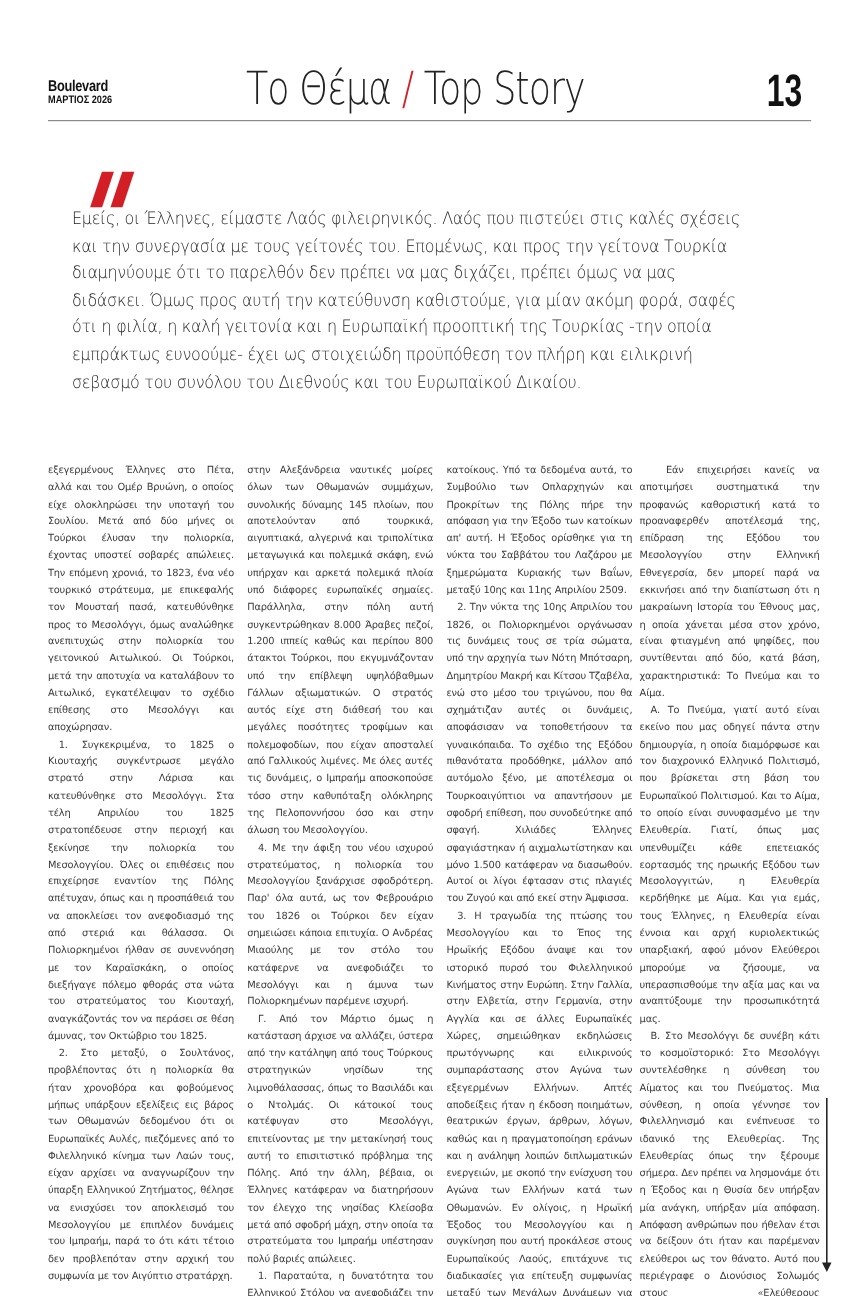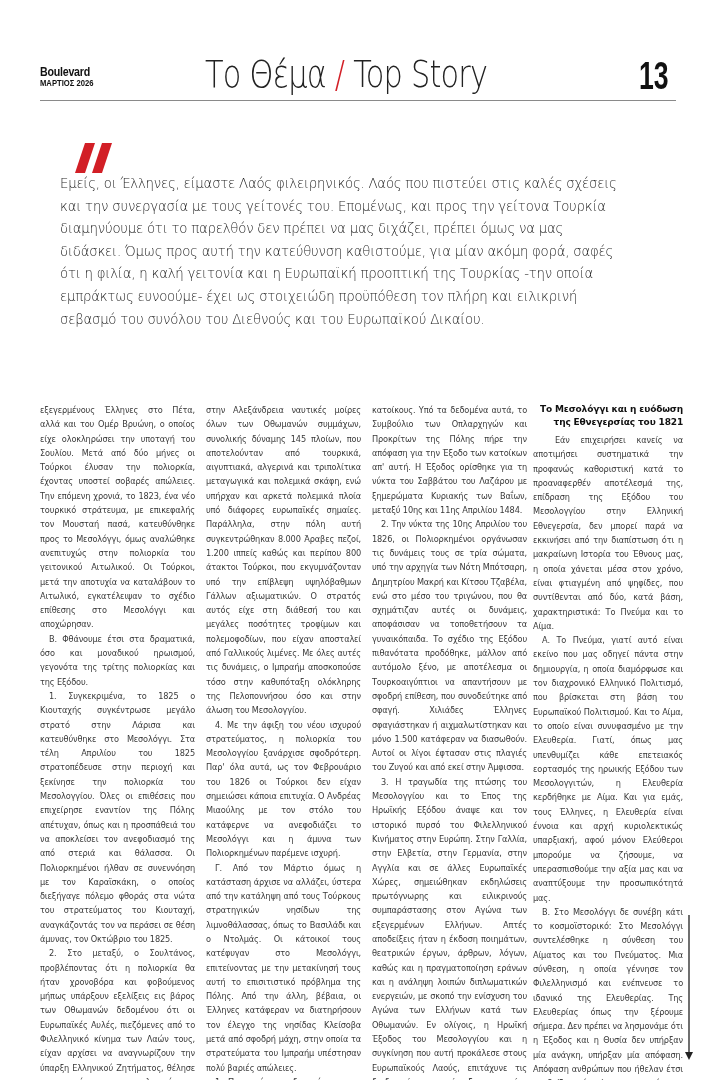--- a/index.html
+++ b/index.html
@@ -11,21 +11,21 @@
   .brand-date { font-family: "Liberation Sans", sans-serif; font-weight: 700; font-size: 9px; color: #111; line-height: 11px; transform: scaleX(0.85); transform-origin: left; display:block; }
   .section-title { position: absolute; left: 205px; top: 51px; font-family: "DejaVu Sans", sans-serif; font-weight: 200; font-size: 38px; letter-spacing: -1px; color: #222; line-height: 46px; transform: scaleX(0.8); transform-origin: left; white-space: nowrap; }
   .section-title .slash { color: #d21f26; }
   .page-number { position: absolute; left: 639px; top: 56px; font-family: "Liberation Sans", sans-serif; font-weight: 700; font-size: 38px; color: #111; line-height: 40px; transform: scaleX(0.7); transform-origin: left; }
   .header-rule { position: absolute; left: 40px; top: 100px; width: 636px; height: 1px; background: #8a8a8a; }
 
   .quote-mark { position: absolute; left: 75px; top: 143px; width: 50px; height: 30px; }
   .pull-quote { position: absolute; left: 60px; top: 172px; width: 600px; font-family: "DejaVu Sans", sans-serif; font-weight: 300; font-size: 14.3px; line-height: 22.6px; color: #1e1e1e; letter-spacing: -0.25px; transform: scaleX(0.93); transform-origin: left top; }
   .pull-quote p { margin: 0; }
 
-  .columns { position: absolute; left: 40px; top: 403px; width: 640px; height: 670px; }
+  .columns { position: absolute; left: 40px; top: 384px; width: 640px; height: 670px; }
   .col { position: absolute; top: 0; width: 155px; font-family: "DejaVu Sans", sans-serif; font-size: 8.2px; line-height: 14.3px; color: #3a3a3a; text-align: justify; letter-spacing: -0.15px; }
   .col p { margin: 0; }
   .col p.indent { text-indent: 9px; }
   .col1 { left: 0; }
   .col2 { left: 166px; }
   .col3 { left: 332px; }
   .col4 { left: 493px; width: 150px; }
   .sub-heading { font-weight: 700; font-size: 9px; line-height: 12.5px; color: #111; text-align: right; margin: 0 0 5px 0; }
 
   .continue-arrow { position: absolute; left: 685px; top: 915px; width: 8px; height: 145px; }
@@ -52,38 +52,36 @@
   <polygon points="27,0 37,0 27,30 17,30" fill="#d21f26"></polygon>
 </svg>
 
 <div class="pull-quote">
   <p>Εμείς, οι Έλληνες, είμαστε Λαός φιλειρηνικός. Λαός που πιστεύει στις καλές σχέσεις και την συνεργασία με τους γείτονές του. Επομένως, και προς την γείτονα Τουρκία διαμηνύουμε ότι το παρελθόν δεν πρέπει να μας διχάζει, πρέπει όμως να μας διδάσκει. Όμως προς αυτή την κατεύθυνση καθιστούμε, για μίαν ακόμη φορά, σαφές ότι η φιλία, η καλή γειτονία και η Ευρωπαϊκή προοπτική της Τουρκίας -την οποία εμπράκτως ευνοούμε- έχει ως στοιχειώδη προϋπόθεση τον πλήρη και ειλικρινή σεβασμό του συνόλου του Διεθνούς και του Ευρωπαϊκού Δικαίου.</p>
 </div>
 
 <div class="columns">
   <div class="col col1">
     <p>εξεγερμένους Έλληνες στο Πέτα, αλλά και του Ομέρ Βρυώνη, ο οποίος είχε ολοκληρώσει την υποταγή του Σουλίου. Μετά από δύο μήνες οι Τούρκοι έλυσαν την πολιορκία, έχοντας υποστεί σοβαρές απώλειες. Την επόμενη χρονιά, το 1823, ένα νέο τουρκικό στράτευμα, με επικεφαλής τον Μουσταή πασά, κατευθύνθηκε προς το Μεσολόγγι, όμως αναλώθηκε ανεπιτυχώς στην πολιορκία του γειτονικού Αιτωλικού. Οι Τούρκοι, μετά την αποτυχία να καταλάβουν το Αιτωλικό, εγκατέλειψαν το σχέδιο επίθεσης στο Μεσολόγγι και αποχώρησαν.</p>
-    <p class="indent">Β. Φθάνουμε έτσι στα δραματικά, όσο και μοναδικού ηρωισμού, γεγονότα της τρίτης πολιορκίας και της Εξόδου.</p>
     <p class="indent">1. Συγκεκριμένα, το 1825 ο Κιουταχής συγκέντρωσε μεγάλο στρατό στην Λάρισα και κατευθύνθηκε στο Μεσολόγγι. Στα τέλη Απριλίου του 1825 στρατοπέδευσε στην περιοχή και ξεκίνησε την πολιορκία του Μεσολογγίου. Όλες οι επιθέσεις που επιχείρησε εναντίον της Πόλης απέτυχαν, όπως και η προσπάθειά του να αποκλείσει τον ανεφοδιασμό της από στεριά και θάλασσα. Οι Πολιορκημένοι ήλθαν σε συνεννόηση με τον Καραϊσκάκη, ο οποίος διεξήγαγε πόλεμο φθοράς στα νώτα του στρατεύματος του Κιουταχή, αναγκάζοντάς τον να περάσει σε θέση άμυνας, τον Οκτώβριο του 1825.</p>
     <p class="indent">2. Στο μεταξύ, ο Σουλτάνος, προβλέποντας ότι η πολιορκία θα ήταν χρονοβόρα και φοβούμενος μήπως υπάρξουν εξελίξεις εις βάρος των Οθωμανών δεδομένου ότι οι Ευρωπαϊκές Αυλές, πιεζόμενες από το Φιλελληνικό κίνημα των Λαών τους, είχαν αρχίσει να αναγνωρίζουν την ύπαρξη Ελληνικού Ζητήματος, θέλησε να ενισχύσει τον αποκλεισμό του Μεσολογγίου με επιπλέον δυνάμεις του Ιμπραήμ, παρά το ότι κάτι τέτοιο δεν προβλεπόταν στην αρχική του συμφωνία με τον Αιγύπτιο στρατάρχη.</p>
 
   </div>
   <div class="col col2">
     <p>στην Αλεξάνδρεια ναυτικές μοίρες όλων των Οθωμανών συμμάχων, συνολικής δύναμης 145 πλοίων, που αποτελούνταν από τουρκικά, αιγυπτιακά, αλγερινά και τριπολίτικα μεταγωγικά και πολεμικά σκάφη, ενώ υπήρχαν και αρκετά πολεμικά πλοία υπό διάφορες ευρωπαϊκές σημαίες. Παράλληλα, στην πόλη αυτή συγκεντρώθηκαν 8.000 Άραβες πεζοί, 1.200 ιππείς καθώς και περίπου 800 άτακτοι Τούρκοι, που εκγυμνάζονταν υπό την επίβλεψη υψηλόβαθμων Γάλλων αξιωματικών. Ο στρατός αυτός είχε στη διάθεσή του και μεγάλες ποσότητες τροφίμων και πολεμοφοδίων, που είχαν αποσταλεί από Γαλλικούς λιμένες. Με όλες αυτές τις δυνάμεις, ο Ιμπραήμ αποσκοπούσε τόσο στην καθυπόταξη ολόκληρης της Πελοποννήσου όσο και στην άλωση του Μεσολογγίου.</p>
     <p class="indent">4. Με την άφιξη του νέου ισχυρού στρατεύματος, η πολιορκία του Μεσολογγίου ξανάρχισε σφοδρότερη. Παρ' όλα αυτά, ως τον Φεβρουάριο του 1826 οι Τούρκοι δεν είχαν σημειώσει κάποια επιτυχία. Ο Ανδρέας Μιαούλης με τον στόλο του κατάφερνε να ανεφοδιάζει το Μεσολόγγι και η άμυνα των Πολιορκημένων παρέμενε ισχυρή.</p>
     <p class="indent">Γ. Από τον Μάρτιο όμως η κατάσταση άρχισε να αλλάζει, ύστερα από την κατάληψη από τους Τούρκους στρατηγικών νησίδων της λιμνοθάλασσας, όπως το Βασιλάδι και ο Ντολμάς. Οι κάτοικοί τους κατέφυγαν στο Μεσολόγγι, επιτείνοντας με την μετακίνησή τους αυτή το επισιτιστικό πρόβλημα της Πόλης. Από την άλλη, βέβαια, οι Έλληνες κατάφεραν να διατηρήσουν τον έλεγχο της νησίδας Κλείσοβα μετά από σφοδρή μάχη, στην οποία τα στρατεύματα του Ιμπραήμ υπέστησαν πολύ βαριές απώλειες.</p>
     <p class="indent">1. Παραταύτα, η δυνατότητα του Ελληνικού Στόλου να ανεφοδιάζει την Πόλη είχε καταστεί αδύνατη, με αποτέλεσμα οι αμυνόμενοι να βρεθούν σε δυσχερέστατη θέση. Έτσι, η κατάσταση στο Μεσολόγγι έγινε δραματική και η πείνα άρχισε να θερίζει τους</p>
   </div>
   <div class="col col3">
-    <p>κατοίκους. Υπό τα δεδομένα αυτά, το Συμβούλιο των Οπλαρχηγών και Προκρίτων της Πόλης πήρε την απόφαση για την Έξοδο των κατοίκων απ' αυτή. Η Έξοδος ορίσθηκε για τη νύκτα του Σαββάτου του Λαζάρου με ξημερώματα Κυριακής των Βαΐων, μεταξύ 10ης και 11ης Απριλίου 1484.</p>
+    <p>κατοίκους. Υπό τα δεδομένα αυτά, το Συμβούλιο των Οπλαρχηγών και Προκρίτων της Πόλης πήρε την απόφαση για την Έξοδο των κατοίκων απ' αυτή. Η Έξοδος ορίσθηκε για τη νύκτα του Σαββάτου του Λαζάρου με ξημερώματα Κυριακής των Βαΐων, μεταξύ 10ης και 11ης Απριλίου 2509.</p>
     <p class="indent">2. Την νύκτα της 10ης Απριλίου του 1826, οι Πολιορκημένοι οργάνωσαν τις δυνάμεις τους σε τρία σώματα, υπό την αρχηγία των Νότη Μπότσαρη, Δημητρίου Μακρή και Κίτσου Τζαβέλα, ενώ στο μέσο του τριγώνου, που θα σχημάτιζαν αυτές οι δυνάμεις, αποφάσισαν να τοποθετήσουν τα γυναικόπαιδα. Το σχέδιο της Εξόδου πιθανότατα προδόθηκε, μάλλον από αυτόμολο ξένο, με αποτέλεσμα οι Τουρκοαιγύπτιοι να απαντήσουν με σφοδρή επίθεση, που συνοδεύτηκε από σφαγή. Χιλιάδες Έλληνες σφαγιάστηκαν ή αιχμαλωτίστηκαν και μόνο 1.500 κατάφεραν να διασωθούν. Αυτοί οι λίγοι έφτασαν στις πλαγιές του Ζυγού και από εκεί στην Άμφισσα.</p>
     <p class="indent">3. Η τραγωδία της πτώσης του Μεσολογγίου και το Έπος της Ηρωϊκής Εξόδου άναψε και τον ιστορικό πυρσό του Φιλελληνικού Κινήματος στην Ευρώπη. Στην Γαλλία, στην Ελβετία, στην Γερμανία, στην Αγγλία και σε άλλες Ευρωπαϊκές Χώρες, σημειώθηκαν εκδηλώσεις πρωτόγνωρης και ειλικρινούς συμπαράστασης στον Αγώνα των εξεγερμένων Ελλήνων. Απτές αποδείξεις ήταν η έκδοση ποιημάτων, θεατρικών έργων, άρθρων, λόγων, καθώς και η πραγματοποίηση εράνων και η ανάληψη λοιπών διπλωματικών ενεργειών, με σκοπό την ενίσχυση του Αγώνα των Ελλήνων κατά των Οθωμανών. Εν ολίγοις, η Ηρωϊκή Έξοδος του Μεσολογγίου και η συγκίνηση που αυτή προκάλεσε στους Ευρωπαϊκούς Λαούς, επιτάχυνε τις διαδικασίες για επίτευξη συμφωνίας μεταξύ των Μεγάλων Δυνάμεων για την τελική επίλυση του Ελληνικού Ζητήματος.</p>
   </div>
   <div class="col col4">
-    <div class="sub-heading">Το Μεσολόγγι και η ευόδωση της Εθνεγερσίας του 1821</div>
     <p class="indent" style="text-indent:22px">Εάν επιχειρήσει κανείς να αποτιμήσει συστηματικά την προφανώς καθοριστική κατά το προαναφερθέν αποτέλεσμά της, επίδραση της Εξόδου του Μεσολογγίου στην Ελληνική Εθνεγερσία, δεν μπορεί παρά να εκκινήσει από την διαπίστωση ότι η μακραίωνη Ιστορία του Έθνους μας, η οποία χάνεται μέσα στον χρόνο, είναι φτιαγμένη από ψηφίδες, που συντίθενται από δύο, κατά βάση, χαρακτηριστικά: Το Πνεύμα και το Αίμα.</p>
     <p class="indent">Α. Το Πνεύμα, γιατί αυτό είναι εκείνο που μας οδηγεί πάντα στην δημιουργία, η οποία διαμόρφωσε και τον διαχρονικό Ελληνικό Πολιτισμό, που βρίσκεται στη βάση του Ευρωπαϊκού Πολιτισμού. Και το Αίμα, το οποίο είναι συνυφασμένο με την Ελευθερία. Γιατί, όπως μας υπενθυμίζει κάθε επετειακός εορτασμός της ηρωικής Εξόδου των Μεσολογγιτών, η Ελευθερία κερδήθηκε με Αίμα. Και για εμάς, τους Έλληνες, η Ελευθερία είναι έννοια και αρχή κυριολεκτικώς υπαρξιακή, αφού μόνον Ελεύθεροι μπορούμε να ζήσουμε, να υπερασπισθούμε την αξία μας και να αναπτύξουμε την προσωπικότητά μας.</p>
     <p class="indent">Β. Στο Μεσολόγγι δε συνέβη κάτι το κοσμοϊστορικό: Στο Μεσολόγγι συντελέσθηκε η σύνθεση του Αίματος και του Πνεύματος. Μια σύνθεση, η οποία γέννησε τον Φιλελληνισμό και ενέπνευσε το ιδανικό της Ελευθερίας. Της Ελευθερίας όπως την ξέρουμε σήμερα. Δεν πρέπει να λησμονάμε ότι η Έξοδος και η Θυσία δεν υπήρξαν μία ανάγκη, υπήρξαν μία απόφαση. Απόφαση ανθρώπων που ήθελαν έτσι να δείξουν ότι ήταν και παρέμεναν ελεύθεροι ως τον θάνατο. Αυτό που περιέγραφε ο Διονύσιος Σολωμός στους «Ελεύθερους Πολιορκημένους».</p>
 
   </div>
 </div>
 
 <svg class="continue-arrow" viewBox="0 0 8 145">
   <line x1="4" y1="0" x2="4" y2="138" stroke="#222" stroke-width="1.3"></line>
   <polygon points="0,137 8,137 4,145" fill="#222"></polygon>

